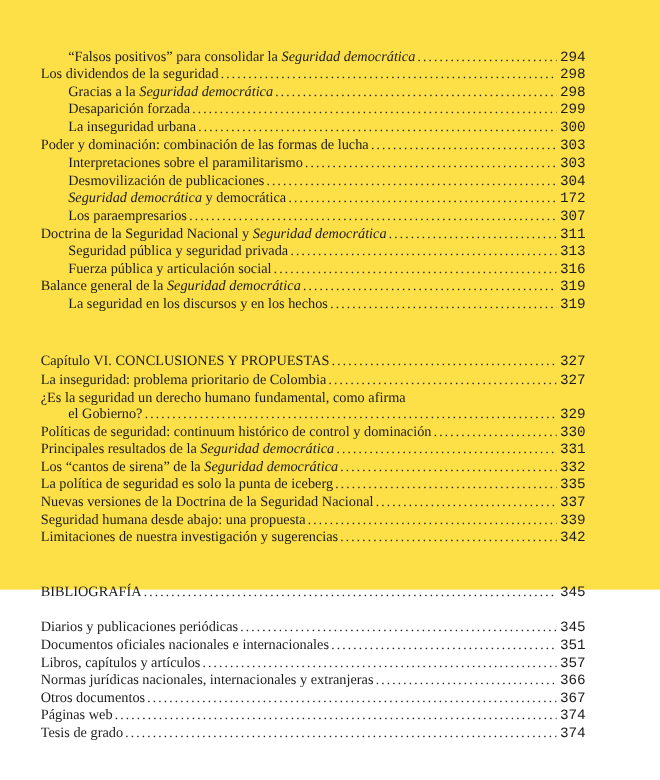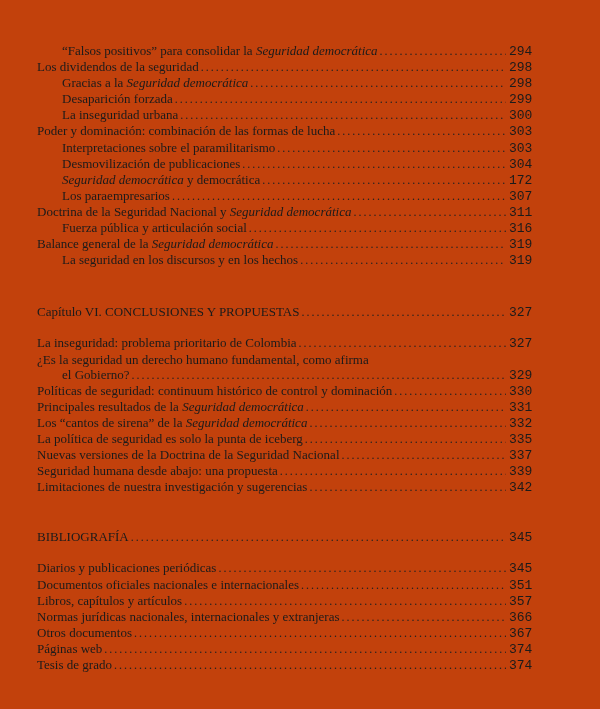--- a/index.html
+++ b/index.html
@@ -10,32 +10,32 @@
   body {
     width: 600px;
     height: 709px;
     overflow: hidden;
     font-family: "Liberation Serif", serif;
     color: #1b1b1b;
     box-sizing: border-box;
   }
   .page {
     width: 600px;
-    height: 709px;
-    background: #c2410c;
+    height: 536px;
+    background: #fde047;
     box-sizing: border-box;
   }
   .toc {
     padding: 43px 55px 0 37px;
     font-size: 13px;
   }
   .section { }
   
   .sec-1 { margin-top: 36px; }
-  .sec-2 { margin-top: 15px; }
+  .sec-2 { }
   .sec-3 { margin-top: 34px; }
   .sec-4 { margin-top: 15px; }
   .row {
     display: flex;
     align-items: baseline;
     line-height: 15.1px;
     white-space: nowrap;
   }
   .indent-0 { padding-left: 0; }
   .indent-1 { padding-left: 25px; }
@@ -116,20 +116,25 @@
           <span class="entry"><span>Los paraempresarios</span></span>
           <span class="leader"></span>
           <span class="page-num">307</span>
         </div>
         <div class="row indent-0">
           <span class="entry"><span>Doctrina de la Seguridad Nacional y </span><span class="it">Seguridad democrática</span></span>
           <span class="leader"></span>
           <span class="page-num">311</span>
         </div>
         <div class="row indent-1">
+          <span class="entry"><span>Seguridad pública y seguridad privada</span></span>
+          <span class="leader"></span>
+          <span class="page-num">313</span>
+        </div>
+        <div class="row indent-1">
           <span class="entry"><span>Fuerza pública y articulación social</span></span>
           <span class="leader"></span>
           <span class="page-num">316</span>
         </div>
         <div class="row indent-0">
           <span class="entry"><span>Balance general de la </span><span class="it">Seguridad democrática</span></span>
           <span class="leader"></span>
           <span class="page-num">319</span>
         </div>
         <div class="row indent-1">

